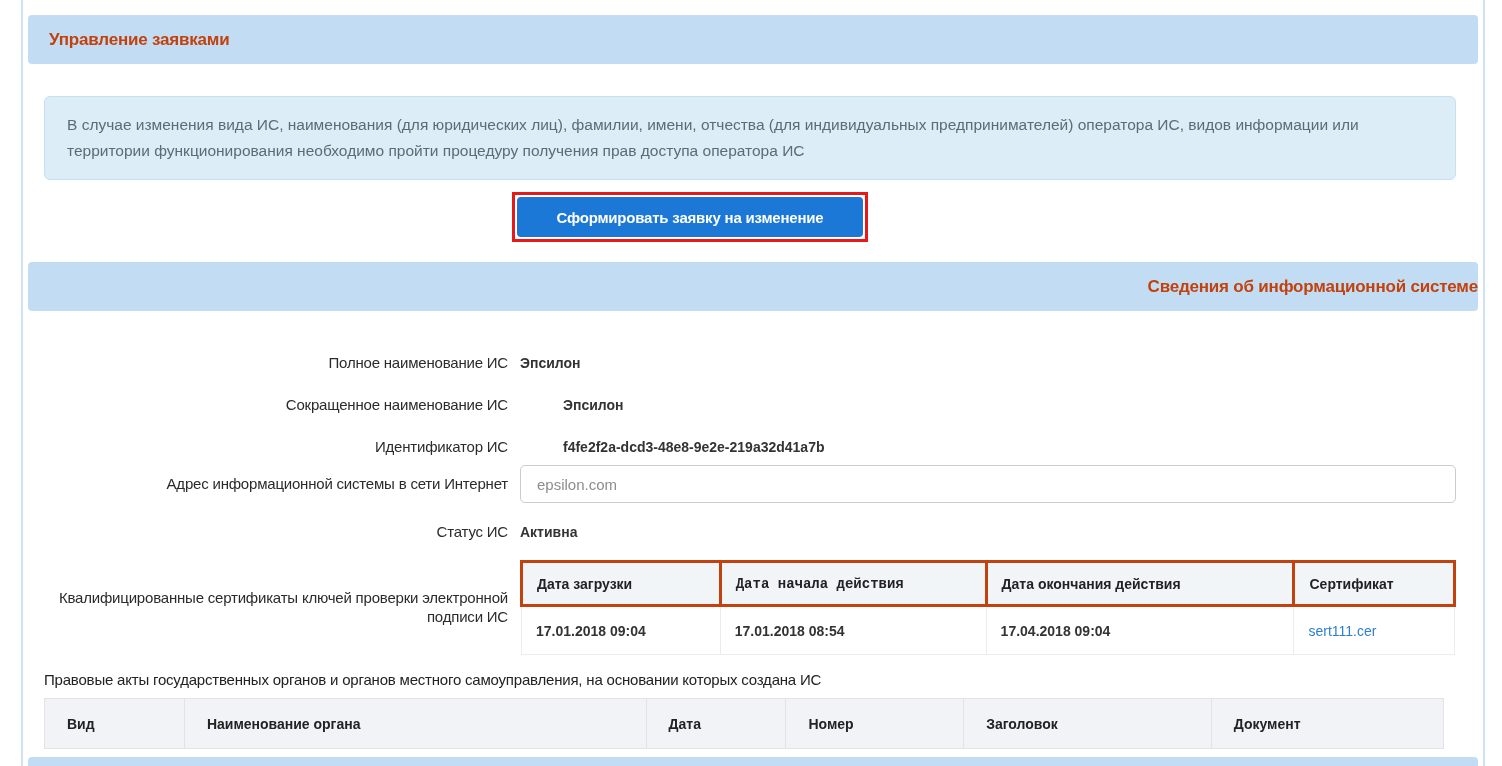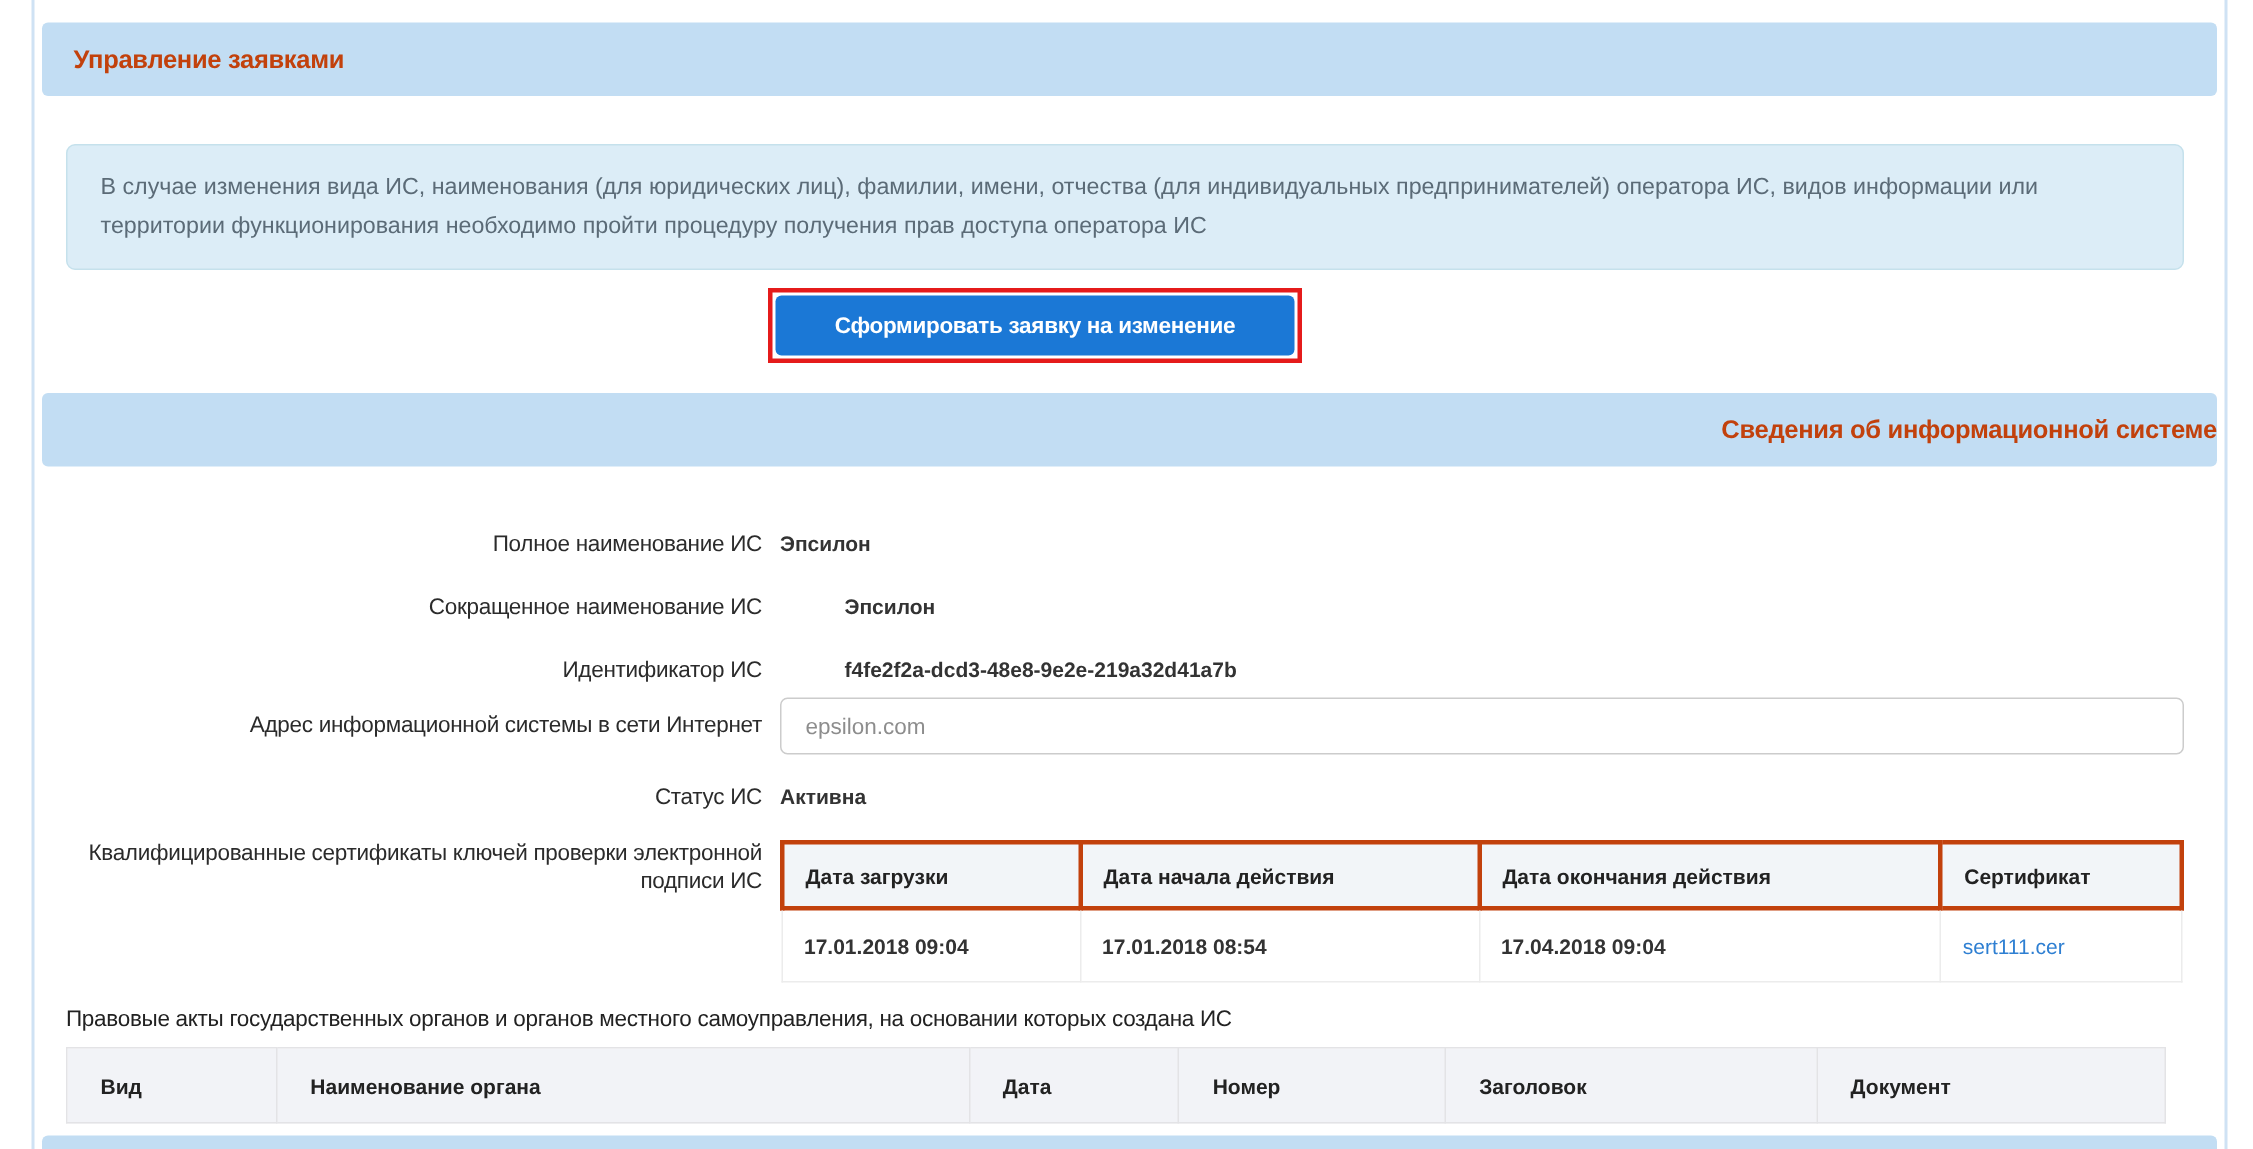--- a/index.html
+++ b/index.html
@@ -22,39 +22,39 @@
     line-height:26px; }
 
   .button-row { margin-top:12px; }
   .red-annotation { display:inline-block; margin-left:484px; border:3px solid #e51b1b;
     padding:2px; }
   .primary-button { display:block; width:346px; height:40px; background:#1b78d6;
     color:#fff; font-weight:bold; font-size:15px; border:none; border-radius:4px;
     cursor:pointer; font-family:inherit; letter-spacing:-0.2px; }
 
   .form { margin-top:42px; }
-  .form-row { display:flex; align-items:flex-start; }
+  .form-row { display:flex; align-items:center; }
   .form-row.r2, .form-row.r3 { margin-top:23px;gap:43px; }
   .form-row.r-input { margin-top:8px; align-items:center; }
   .form-row.r-status { margin-top:19px; }
   .form-row.r-certs { margin-top:18px; }
   .form-label { width:480px; text-align:right; font-size:15px; color:#2b2b2b;
     line-height:19px; letter-spacing:-0.2px; flex:none; }
   .form-value { flex:1; margin-left:12px; margin-right:22px; font-size:14px;
     font-weight:bold; color:#333; padding-top:1px; }
 
   .text-input { width:100%; height:38px; border:1px solid #ccc; border-radius:5px;
     padding:0 16px; font-size:15px; color:#8d8d8d; font-family:inherit; background:#fff; }
 
   table { border-collapse:collapse; width:100%; }
   th, td { text-align:left; font-size:14px; }
   .cert-table th { background:#f2f5f8; border:3px solid #c2410c; height:44px;
     padding-left:14px; color:#222; font-weight:bold; }
   .cert-table td { border:1px solid #ececec; height:49px; padding-left:14px; color:#333; }
-  .cert-table .c0 { width:21.3%; } .cert-table .c1 { width:28.5%; }
+  .cert-table .c0 { width:21.3%; } .cert-table .c1 { width:28.5%;font-family:Liberation Mono, monospace; }
   .cert-table .c2 { width:33%; }   .cert-table .c3 { width:17.2%; }
   .link { color:#2e7fd2; text-decoration:none; font-weight:normal; cursor:pointer; }
 
   .acts-caption { margin:16px 22px 0 16px; font-size:15px; color:#222;
     letter-spacing:-0.2px; }
   .acts-table-wrap { margin:10px 34px 0 16px; }
   .acts-table th { background:#f2f3f7; border:1px solid #e3e3e6; height:50px;
     padding-left:22px; color:#222; font-weight:bold; }
   .acts-table .a0 { width:10%; }   .acts-table .a1 { width:33%; }
   .acts-table .a2 { width:10%; }   .acts-table .a3 { width:12.7%; }

